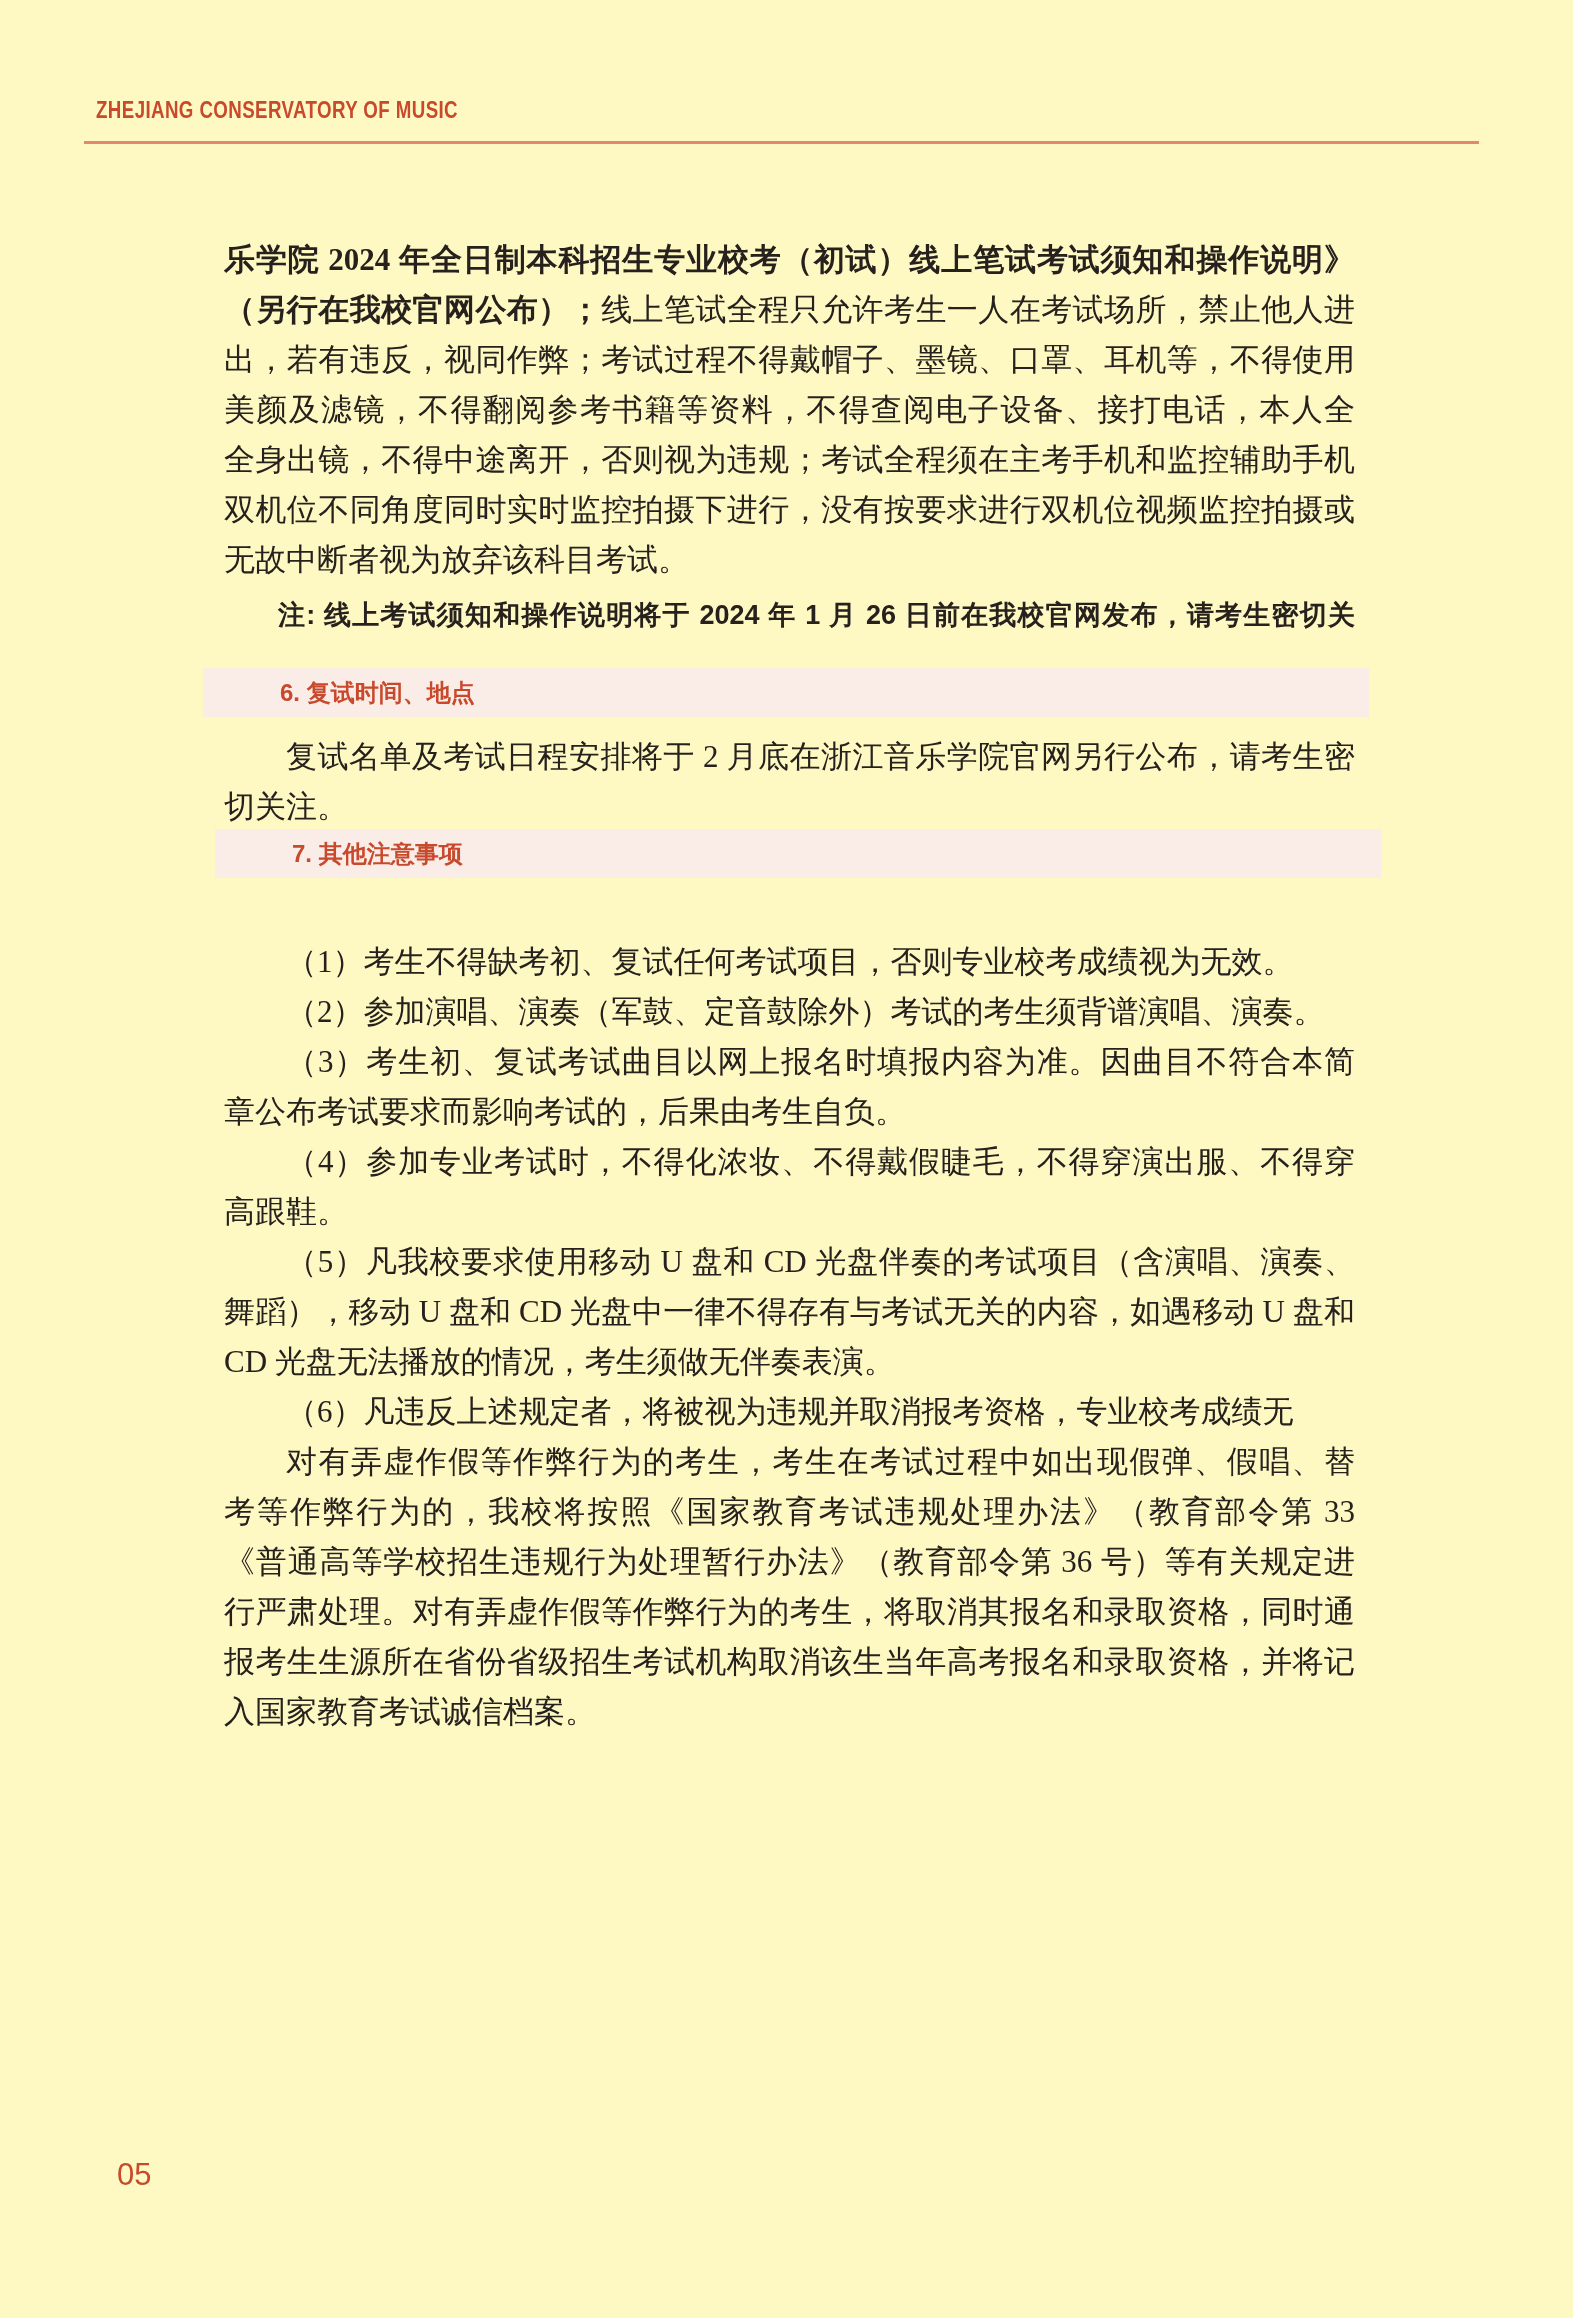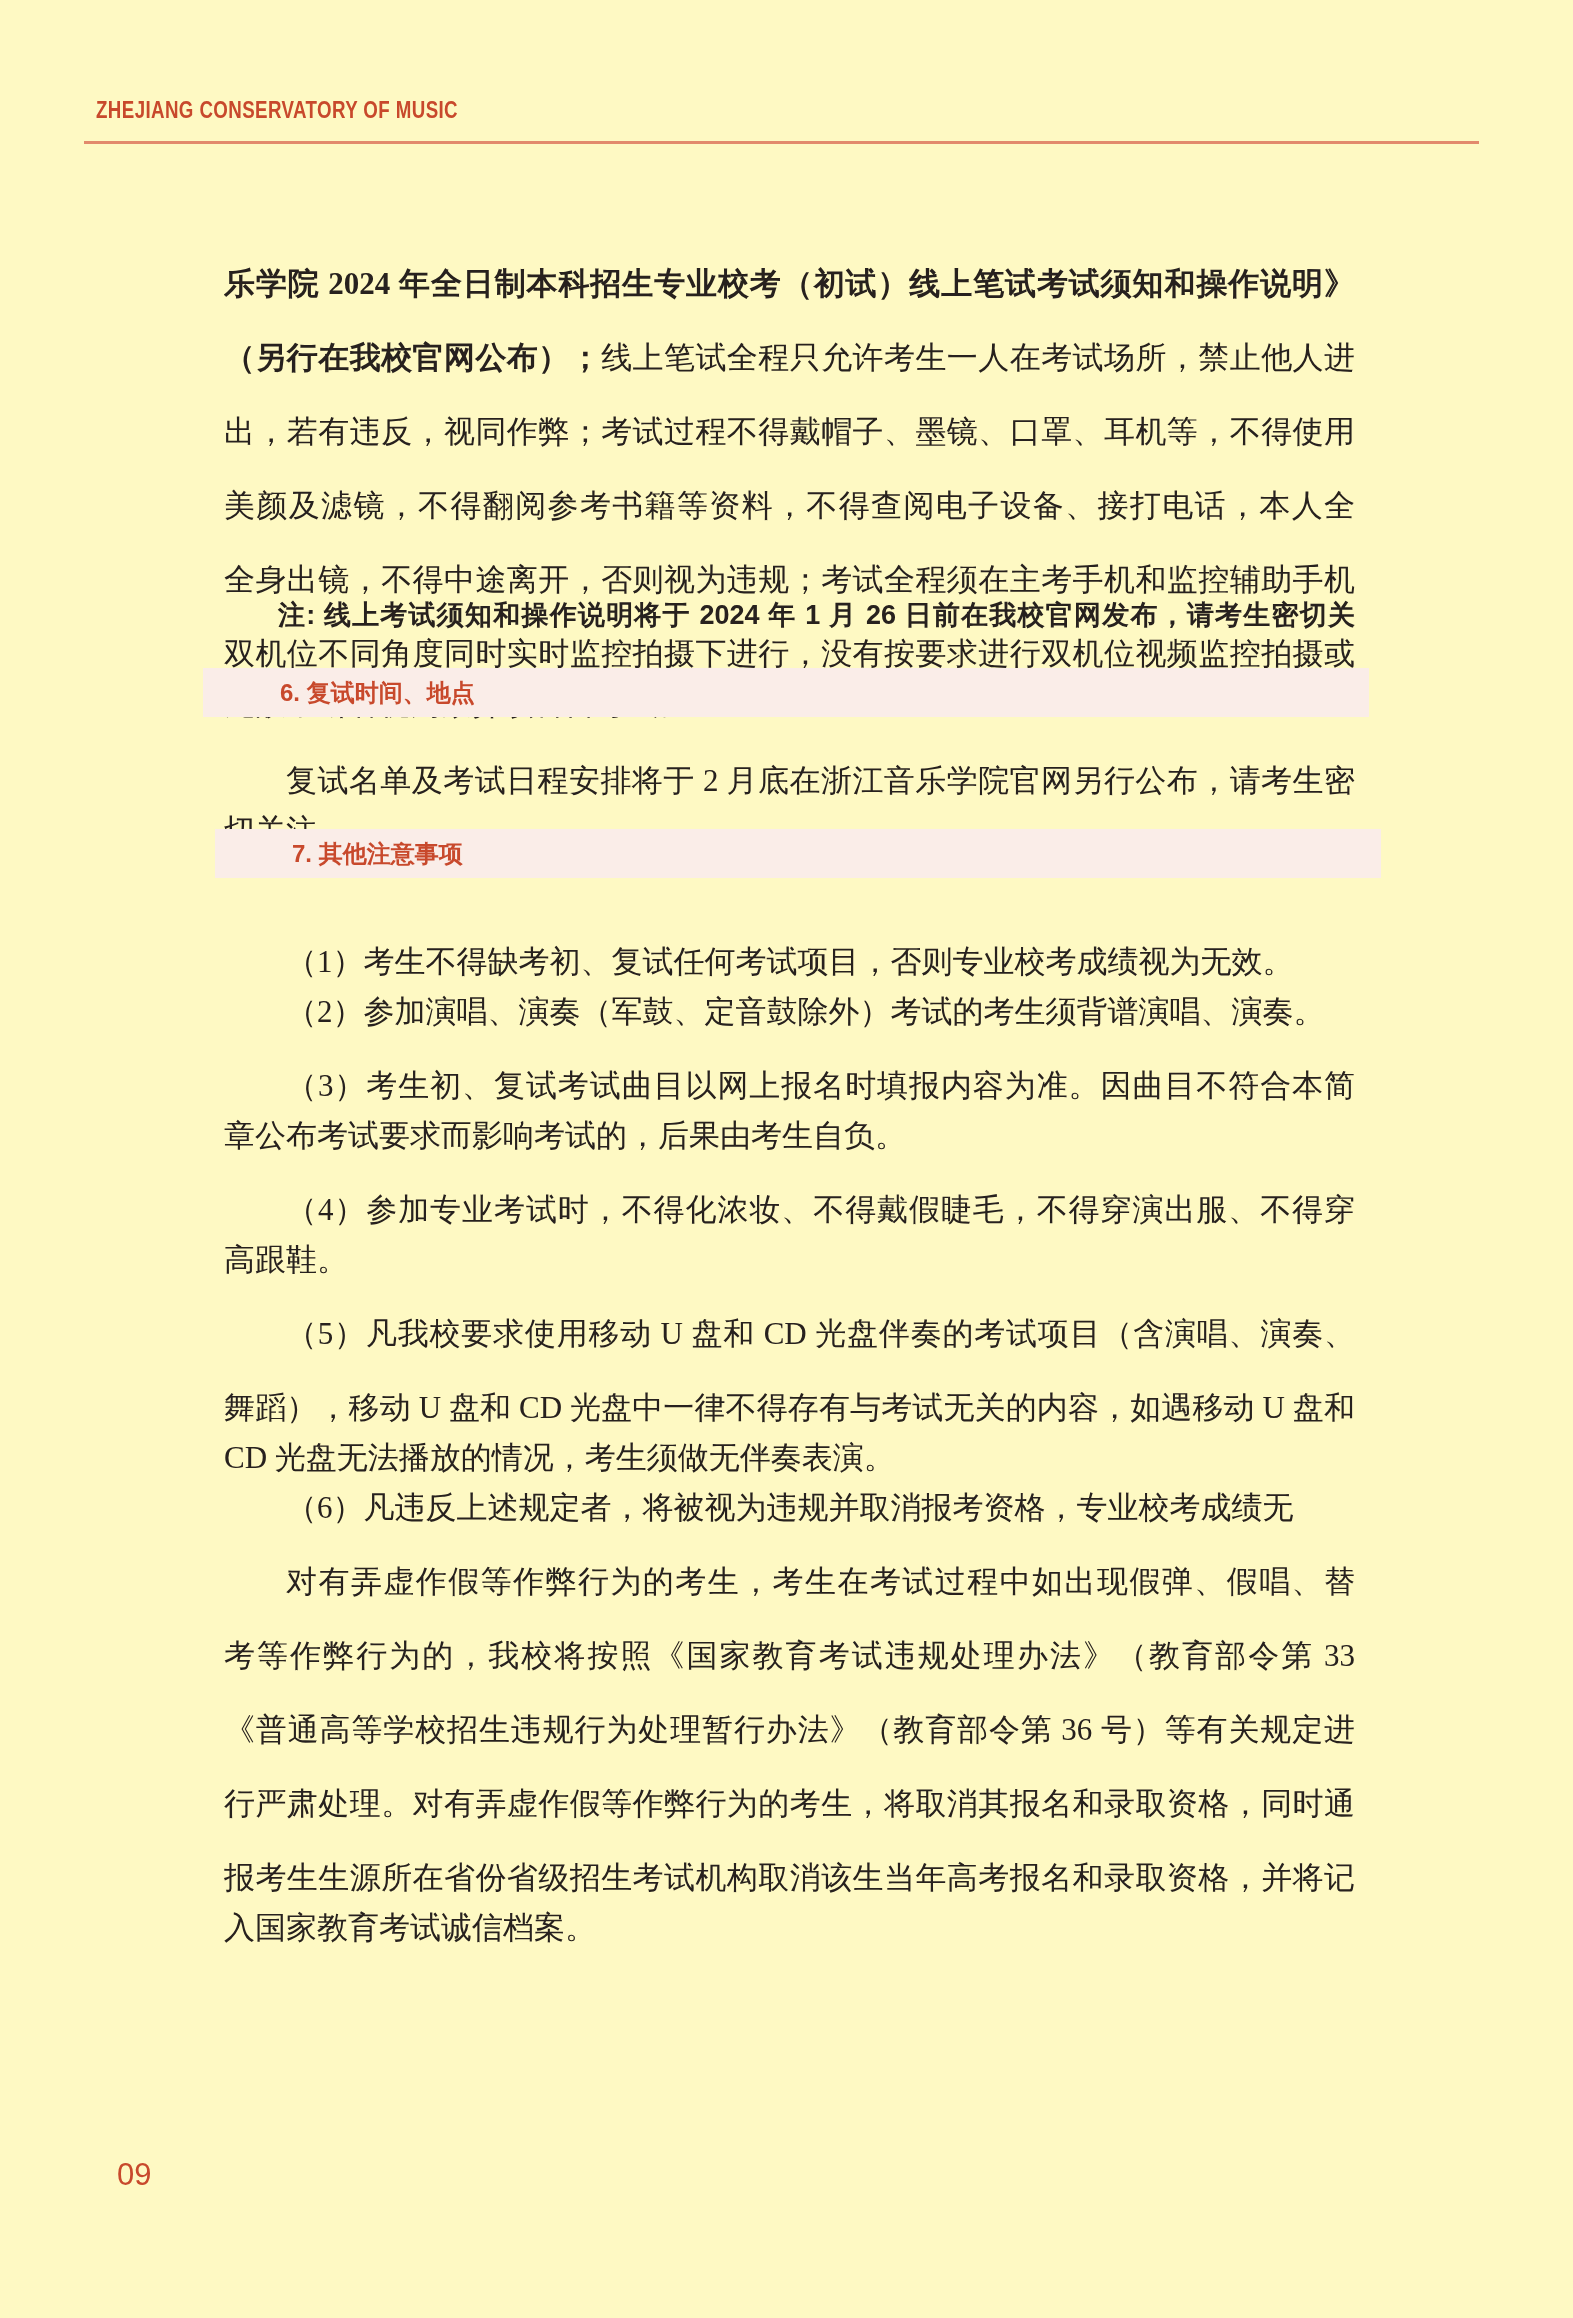--- a/index.html
+++ b/index.html
@@ -18,21 +18,21 @@
     font-family:"Liberation Sans","DejaVu Sans",sans-serif;font-weight:bold;
     font-size:23.4px;letter-spacing:0.5px;color:var(--accent);
     transform:scaleX(.8);transform-origin:0 0;white-space:nowrap;
   }
   .rule{position:absolute;left:84px;top:141px;width:1395px;height:2.8px;background:var(--rule);}
   .col{position:absolute;left:224px;width:1131px;}
   .intro{top:235px;}
   .sec6{top:732px;}
   .sec7{top:937px;}
   .line{height:50px;line-height:50px;font-size:31px;overflow:hidden;text-align:left;white-space:normal;}
-  .line.fill{text-align:justify;text-align-last:justify;margin-top:24px;}
+  .line.fill{text-align:justify;text-align-last:justify;}
   .line.ind{text-indent:2em;}
   .line .b{font-weight:bold;}
   .note{
     position:absolute;left:224px;top:590px;width:1131px;height:50px;line-height:50px;
     font-size:27px;font-weight:bold;
     font-family:"Liberation Sans","DejaVu Sans",sans-serif;
     text-indent:2em;text-align:justify;text-align-last:justify;overflow:hidden;
   }
   .bar{position:absolute;left:203px;width:1166px;height:49px;background:var(--barbg);}
   .bar6{top:668px;}
@@ -88,15 +88,15 @@
       <div class="line"><span>CD 光盘无法播放的情况，考生须做无伴奏表演。</span></div>
       <div class="line ind"><span>（6）凡违反上述规定者，将被视为违规并取消报考资格，专业校考成绩无效。</span></div>
       <div class="line fill ind"><span>对有弄虚作假等作弊行为的考生，考生在考试过程中如出现假弹、假唱、替</span></div>
       <div class="line fill"><span>考等作弊行为的，我校将按照《国家教育考试违规处理办法》（教育部令第 33 号）、</span></div>
       <div class="line fill"><span>《普通高等学校招生违规行为处理暂行办法》（教育部令第 36 号）等有关规定进</span></div>
       <div class="line fill"><span>行严肃处理。对有弄虚作假等作弊行为的考生，将取消其报名和录取资格，同时通</span></div>
       <div class="line fill"><span>报考生生源所在省份省级招生考试机构取消该生当年高考报名和录取资格，并将记</span></div>
       <div class="line"><span>入国家教育考试诚信档案。</span></div>
     </div>
 
-  <div class="pageno">09</div>
+  <div class="pageno">05</div>
 </div>
 
 
 </body></html>

